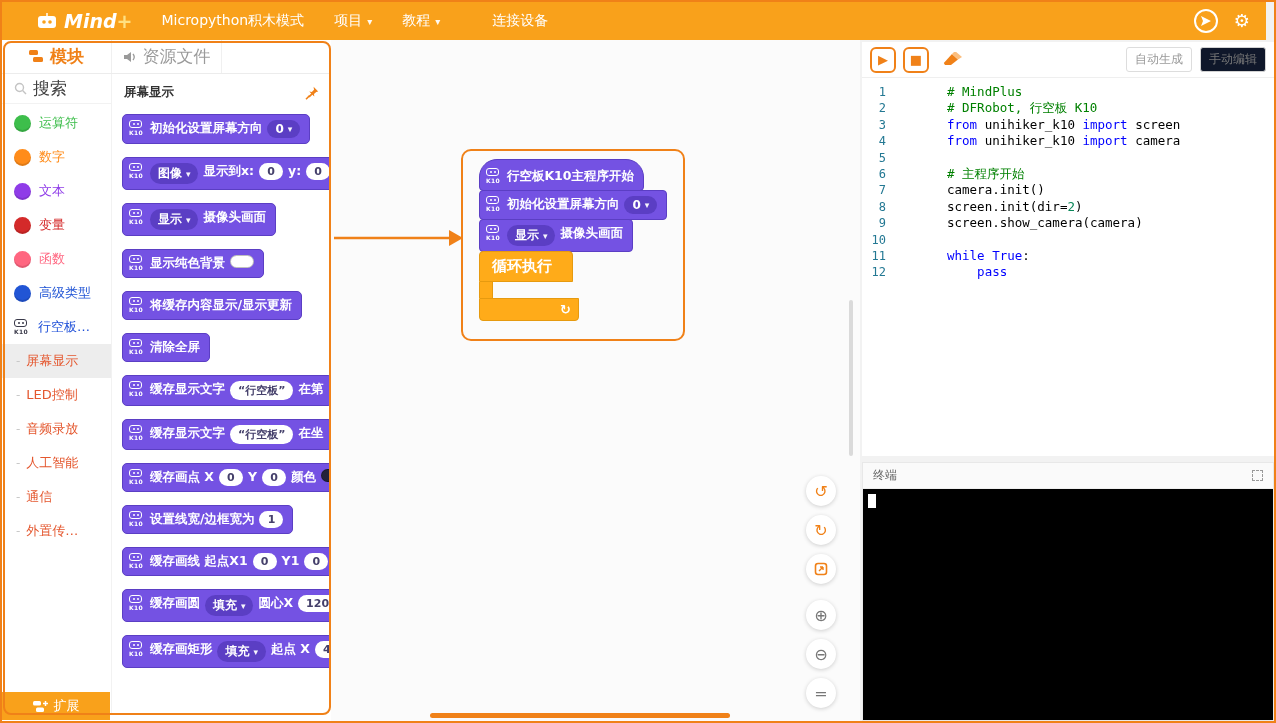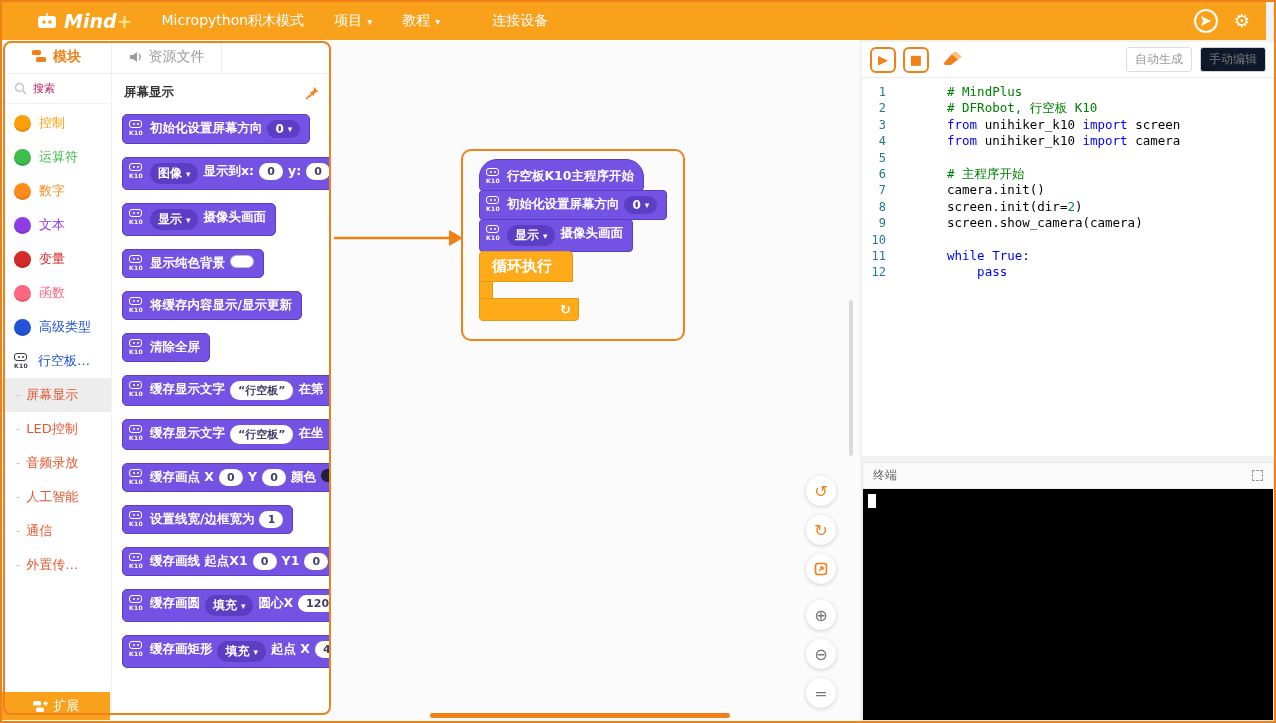--- a/index.html
+++ b/index.html
@@ -23,27 +23,27 @@
   .topbar-right { margin-left:auto; display:flex; align-items:center; gap:16px; padding-right:16px; }
   .round-icon { width:24px; height:24px; border:2px solid #fff; border-radius:50%;
     display:flex; align-items:center; justify-content:center; cursor:pointer; }
   .gear { font-size:18px; line-height:1; cursor:pointer; }
 
   
   .leftwrap { position:absolute; left:2px; top:40px; width:329px; bottom:2px; background:#fff; z-index:1; }
   .panel-tabs { position:absolute; left:2px; top:40px; width:329px; height:34px; display:flex;
     border-bottom:1px solid #ececec; z-index:10; background:#fff; }
   .ptab { width:110px; display:flex; align-items:center; justify-content:center; gap:6px;
-    font-size:14px; cursor:pointer; border-right:1px solid #f0f0f0; }
+    font-size:17px; cursor:pointer; border-right:1px solid #f0f0f0; }
   .ptab.active { color:#F08118; font-weight:bold; }
   .ptab.inactive { color:#9a9a9a; }
 
   .searchbox { position:absolute; left:2px; top:74px; width:109px; height:30px; z-index:10;
     display:flex; align-items:center; gap:6px; padding-left:12px; border-bottom:1px solid #f2f2f2;
-    background:#fff; color:#be185d; font-size:11px; cursor:text; }
+    background:#fff; color:#404040; font-size:17px; cursor:text; }
 
   .cats { position:absolute; left:2px; top:106px; width:109px; z-index:10; background:#fff; }
   .cat { height:34px; display:flex; align-items:center; gap:8px; padding-left:12px;
     font-size:13px; cursor:pointer; }
   .cat-dot { width:17px; height:17px; border-radius:50%; flex:none;
     box-shadow:inset 0 -2px 0 rgba(0,0,0,.12); }
   .sub { height:34px; display:flex; align-items:center; gap:6px; padding-left:14px;
     font-size:13px; color:#E4572E; cursor:pointer; }
   .sub .dash { color:#c9c9c9; font-size:12px; }
   .sub.selected { background:#EDEDED; }
@@ -217,24 +217,20 @@
   <svg width="13" height="13" viewBox="0 0 13 13">
     <circle cx="5.5" cy="5.5" r="4" fill="none" stroke="#c4c4c4" stroke-width="1.4"></circle>
     <line x1="8.6" y1="8.6" x2="12" y2="12" stroke="#c4c4c4" stroke-width="1.4"></line>
   </svg>
   <span>搜索</span>
 </div>
 
 <nav class="cats">
   <div>
       <div class="cat">
-        <span class="cat-dot" style="background: rgb(255, 159, 10);"></span>
-        <span style="color: rgb(255, 159, 10);">控制</span>
-      </div>
-      <div class="cat">
         <span class="cat-dot" style="background: rgb(61, 190, 75);"></span>
         <span style="color: rgb(61, 190, 75);">运算符</span>
       </div>
       <div class="cat">
         <span class="cat-dot" style="background: rgb(255, 140, 26);"></span>
         <span style="color: rgb(255, 140, 26);">数字</span>
       </div>
       <div class="cat">
         <span class="cat-dot" style="background: rgb(143, 60, 232);"></span>
         <span style="color: rgb(143, 60, 232);">文本</span>

